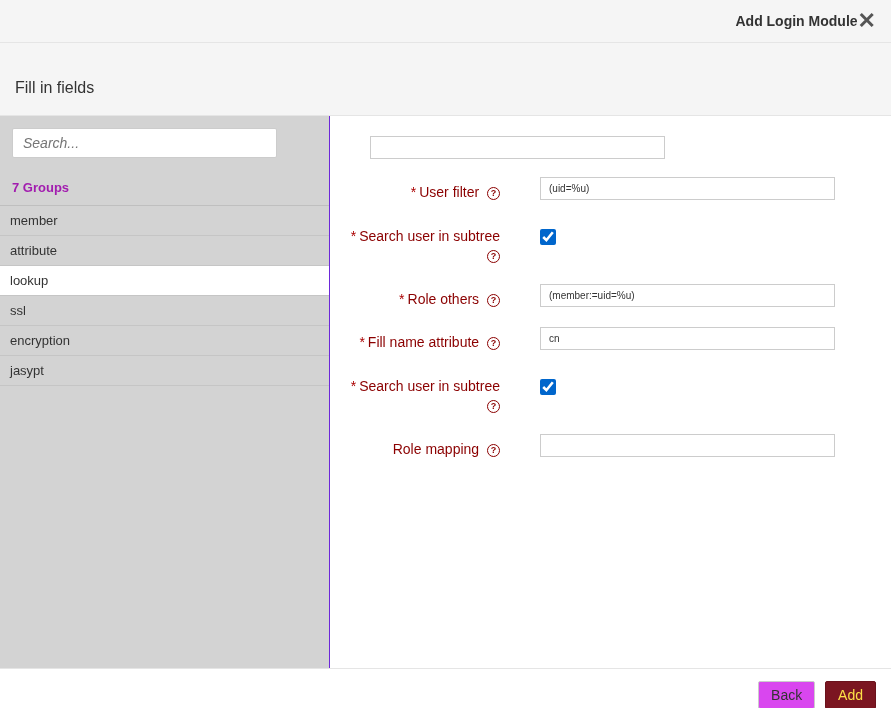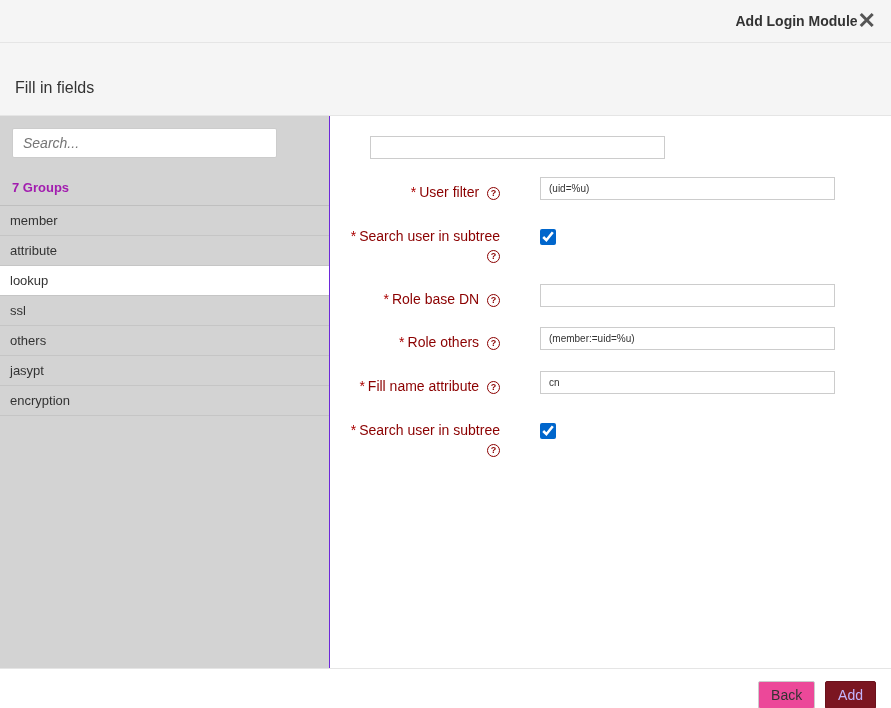--- a/index.html
+++ b/index.html
@@ -166,26 +166,26 @@
     .btn {
       display: inline-block;
       padding: 5px 12px;
       font-size: 14px;
       border-radius: 2px;
       cursor: pointer;
       margin-left: 6px;
       border: 1px solid #ccc;
     }
     .btn-default {
-      background: #ec4899;
+      background: #d946ef;
       color: #333;
     }
     .btn-primary {
       background: #7b1621;
-      color: #c4b5fd;
+      color: #fde047;
       border-color: #6a121c;
     }
   </style>
 </head>
 <body>
 
 <div class="modal-header">
   <span class="modal-title">Add Login Module</span>
   <button class="close-btn">✕</button>
 </div>
@@ -198,54 +198,53 @@
   <div class="sidebar">
     <div class="search-wrap">
       <input type="text" class="search-input" placeholder="Search..." style="">
     </div>
     <div class="group-count">7 Groups</div>
     <ul class="group-list" id="group-list">
         <li class="group-item">member</li>
         <li class="group-item">attribute</li>
         <li class="group-item active">lookup</li>
         <li class="group-item">ssl</li>
-        <li class="group-item">others</li>
+        <li class="group-item">encryption</li>
         <li class="group-item">jasypt</li>
-        <li class="group-item">encryption</li>
       </ul>
   </div>
 
   <div class="main">
     <div id="form-rows">
         <div class="form-row">
           <div class="form-control-wrap"><input type="text" class="text-input" style=""></div>
         </div>
         <div class="form-row">
           <div class="form-label"><span class="required-star">*</span><span class="label-text">User filter </span><span class="help-icon">?</span></div>
           <div class="form-control-wrap"><input type="text" class="text-input" value="(uid=%u)" style=""></div>
         </div>
         <div class="form-row">
           <div class="form-label"><span class="required-star">*</span><span class="label-text">Search user in subtree </span><span class="help-icon">?</span></div>
           <div class="form-control-wrap"><input type="checkbox" class="checkbox-input" checked="" style=""></div>
         </div>
         <div class="form-row">
-          <div class="form-label"><span class="required-star">*</span><span class="label-text">Role base DN </span><span class="help-icon">?</span></div>
-          <div class="form-control-wrap"><input type="text" class="text-input" style=""></div>
-        </div>
-        <div class="form-row">
           <div class="form-label"><span class="required-star">*</span><span class="label-text">Role others </span><span class="help-icon">?</span></div>
           <div class="form-control-wrap"><input type="text" class="text-input" value="(member:=uid=%u)" style=""></div>
         </div>
         <div class="form-row">
           <div class="form-label"><span class="required-star">*</span><span class="label-text">Fill name attribute </span><span class="help-icon">?</span></div>
           <div class="form-control-wrap"><input type="text" class="text-input" value="cn" style=""></div>
         </div>
         <div class="form-row">
           <div class="form-label"><span class="required-star">*</span><span class="label-text">Search user in subtree </span><span class="help-icon">?</span></div>
           <div class="form-control-wrap"><input type="checkbox" class="checkbox-input" checked="" style=""></div>
+        </div>
+        <div class="form-row">
+          <div class="form-label"><span class="label-text">Role mapping </span><span class="help-icon">?</span></div>
+          <div class="form-control-wrap"><input type="text" class="text-input" style=""></div>
         </div>
       </div>
   </div>
 </div>
 
 <div class="modal-footer">
   <button class="btn btn-default">Back</button>
   <button class="btn btn-primary">Add</button>
 </div>
 

